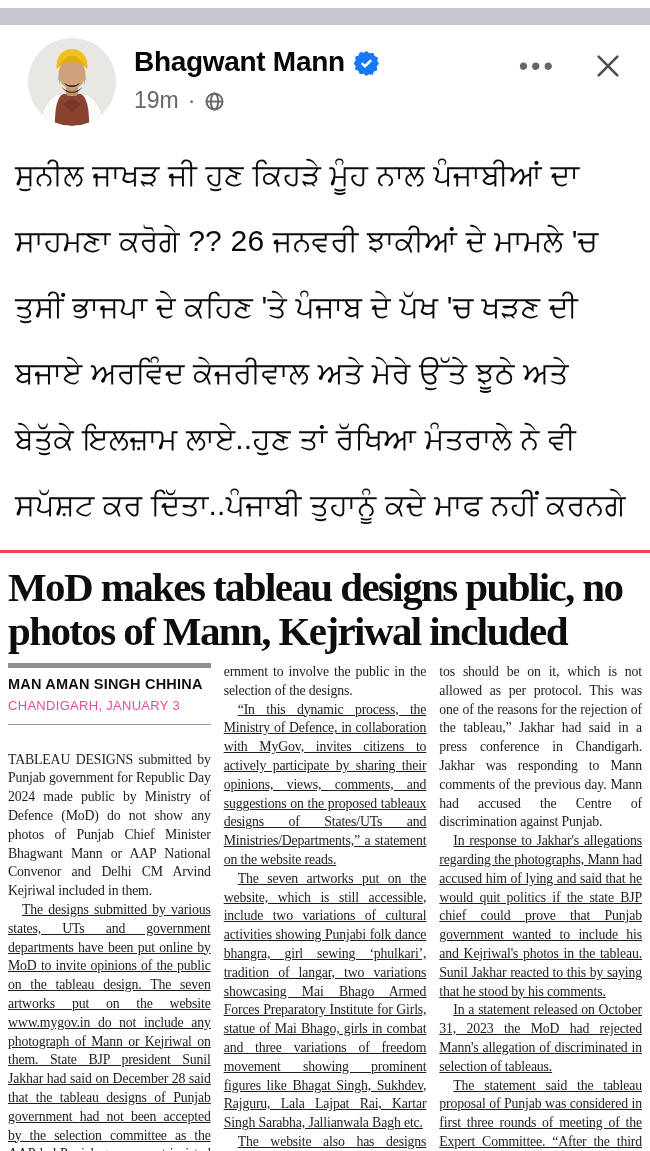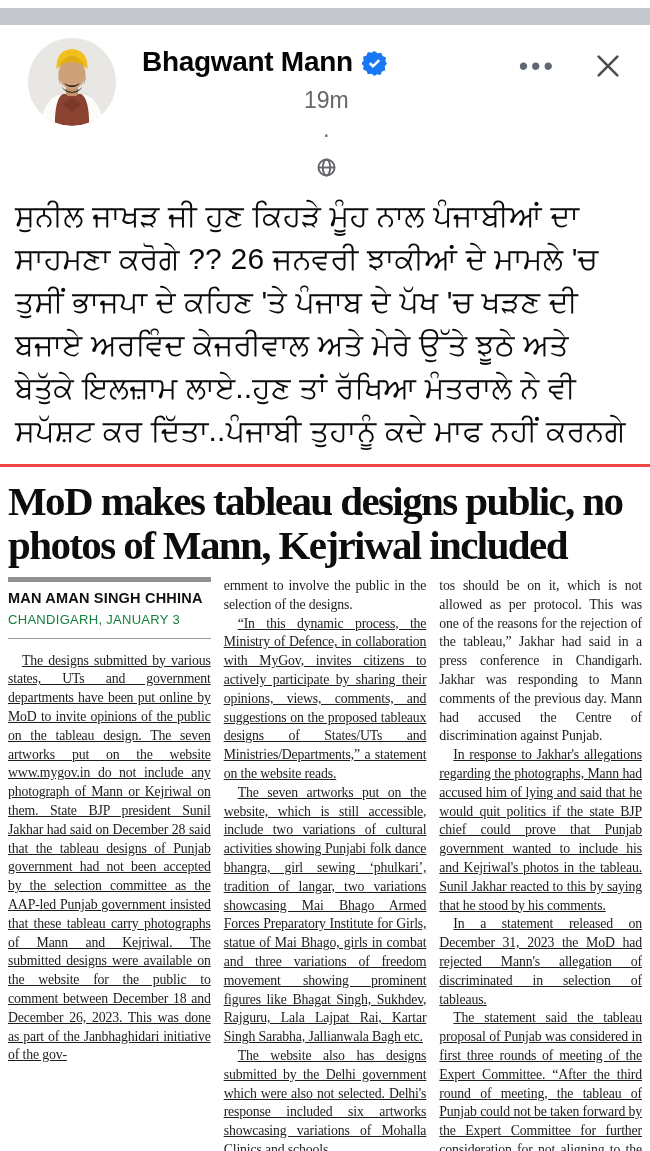--- a/index.html
+++ b/index.html
@@ -15,34 +15,34 @@
 
   
   .top-white { height:8px; background:#fff; }
   .top-gray  { height:17px; background:#c4c7cc; }
 
   
   .post-header { display:flex; align-items:flex-start; padding:13px 26px 0 28px; }
   .avatar { width:88px; height:88px; border-radius:50%; overflow:hidden; flex:0 0 88px; background:#e9e7e4; }
   .header-info { margin-left:18px; flex:1; padding-top:8px; }
   .author-row { display:flex; align-items:center; gap:9px; }
-  .author { font-size:28px; font-weight:700; color:#050505; letter-spacing:-0.3px;margin-left:8px; }
+  .author { font-size:28px; font-weight:700; color:#050505; letter-spacing:-0.3px; }
   .verified { display:inline-flex; margin-top:3px; }
-  .meta-row { display:flex; align-items:center; gap:9px; margin-top:9px; color:#65676b; font-size:23px;flex-direction:column; }
+  .meta-row { display:flex; align-items:center; gap:9px; margin-top:9px; color:#65676b; font-size:23px; }
   .meta-sep { font-size:23px; line-height:1; }
   .globe { display:inline-flex; margin-top:2px; }
   .header-actions { display:flex; align-items:center; gap:36px; padding-top:12px; }
   .more-btn { color:#606770; font-size:27px; letter-spacing:3px; line-height:10px; cursor:pointer; }
   .close-btn { cursor:pointer; display:inline-flex; }
 
   
   .post-text {
     padding: 16px 16px 0 15px;
     font-size: 30px;
-    line-height: 43px;
+    line-height: 66px;
     color:#0a0a0a;
     letter-spacing: 0.2px;
   }
 
   
   .article {
     margin-top: 12px;
     border-top: 3px solid #ef4444;
     border-bottom: 1px solid #dcdcdc;
     padding: 8px 8px 0 8px;
@@ -70,22 +70,22 @@
   .col p { margin:0; }
   .col p.ind { text-indent: 14px; text-decoration: underline; }
 
   .byline-block { border-top: 5px solid #909090; padding-top:7px; margin-bottom:2px; }
   .byline {
     font-family:Liberation Sans, sans-serif;
     font-weight:700; font-size:14.5px; letter-spacing:0.2px; color:#111;
   }
   .dateline {
     font-family:"Liberation Sans", sans-serif;
-    font-size:13px; color:#15803d; margin-top:3px;
-    padding-bottom:8px; border-bottom:1px solid #999; margin-bottom:13px;
+    font-size:13px; color:#ec4899; margin-top:3px;
+    padding-bottom:8px; border-bottom:1px solid #999; margin-bottom:26px;
     letter-spacing:0.3px;
   }
 </style>
 </head>
 <body>
 
 <div class="screen">
 
   <div class="top-white"></div>
   <div class="top-gray"></div>
@@ -152,34 +152,35 @@
   <div class="article">
     <h1 class="headline">MoD makes tableau designs public, no photos of Mann, Kejriwal included</h1>
 
     <div class="columns">
 
       <div class="col">
         <div class="byline-block">
           <div class="byline">MAN AMAN SINGH CHHINA</div>
           <div class="dateline">CHANDIGARH, JANUARY 3</div>
         </div>
+        <p>TABLEAU DESIGNS submitted by Punjab government for Republic Day 2024 made public by Ministry of Defence (MoD) do not show any photos of Punjab Chief Minister Bhagwant Mann or AAP National Convenor and Delhi CM Arvind Kejriwal included in them.</p>
         <p class="ind">The designs submitted by various states, UTs and government departments have been put online by MoD to invite opinions of the public on the tableau design. The seven artworks put on the website www.mygov.in do not include any photograph of Mann or Kejriwal on them. State BJP president Sunil Jakhar had said on December 28 said that the tableau designs of Punjab government had not been accepted by the selection committee as the AAP-led Punjab government insisted that these tableau carry photographs of Mann and Kejriwal. The submitted designs were available on the website for the public to comment between December 18 and December 26, 2023. This was done as part of the Janbhaghidari initiative of the gov-</p>
       </div>
 
       <div class="col">
         <p>ernment to involve the public in the selection of the designs.</p>
         <p class="ind">“In this dynamic process, the Ministry of Defence, in collaboration with MyGov, invites citizens to actively participate by sharing their opinions, views, comments, and suggestions on the proposed tableaux designs of States/UTs and Ministries/Departments,” a statement on the website reads.</p>
         <p class="ind">The seven artworks put on the website, which is still accessible, include two variations of cultural activities showing Punjabi folk dance bhangra, girl sewing ‘phulkari’, tradition of langar, two variations showcasing Mai Bhago Armed Forces Preparatory Institute for Girls, statue of Mai Bhago, girls in combat and three variations of freedom movement showing prominent figures like Bhagat Singh, Sukhdev, Rajguru, Lala Lajpat Rai, Kartar Singh Sarabha, Jallianwala Bagh etc.</p>
         <p class="ind">The website also has designs submitted by the Delhi government which were also not selected. Delhi's response included six artworks showcasing variations of Mohalla Clinics and schools.</p>
         <p class="ind">“AAP government was adamant that Kejriwal and Mann's pho-</p>
       </div>
 
       <div class="col">
         <p>tos should be on it, which is not allowed as per protocol. This was one of the reasons for the rejection of the tableau,” Jakhar had said in a press conference in Chandigarh. Jakhar was responding to Mann comments of the previous day. Mann had accused the Centre of discrimination against Punjab.</p>
         <p class="ind">In response to Jakhar's allegations regarding the photographs, Mann had accused him of lying and said that he would quit politics if the state BJP chief could prove that Punjab government wanted to include his and Kejriwal's photos in the tableau. Sunil Jakhar reacted to this by saying that he stood by his comments.</p>
-        <p class="ind">In a statement released on December 31, 2023 the MoD had rejected Mann's allegation of discriminated in selection of tableaus.</p>
+        <p class="ind">In a statement released on October 31, 2023 the MoD had rejected Mann's allegation of discriminated in selection of tableaus.</p>
         <p class="ind">The statement said the tableau proposal of Punjab was considered in first three rounds of meeting of the Expert Committee. “After the third round of meeting, the tableau of Punjab could not be taken forward by the Expert Committee for further consideration for not aligning to the broader themes of this year's tableau,” the statement had said.</p>
       </div>
 
     </div>
   </div>
 
 </div>
 
 </body></html>

